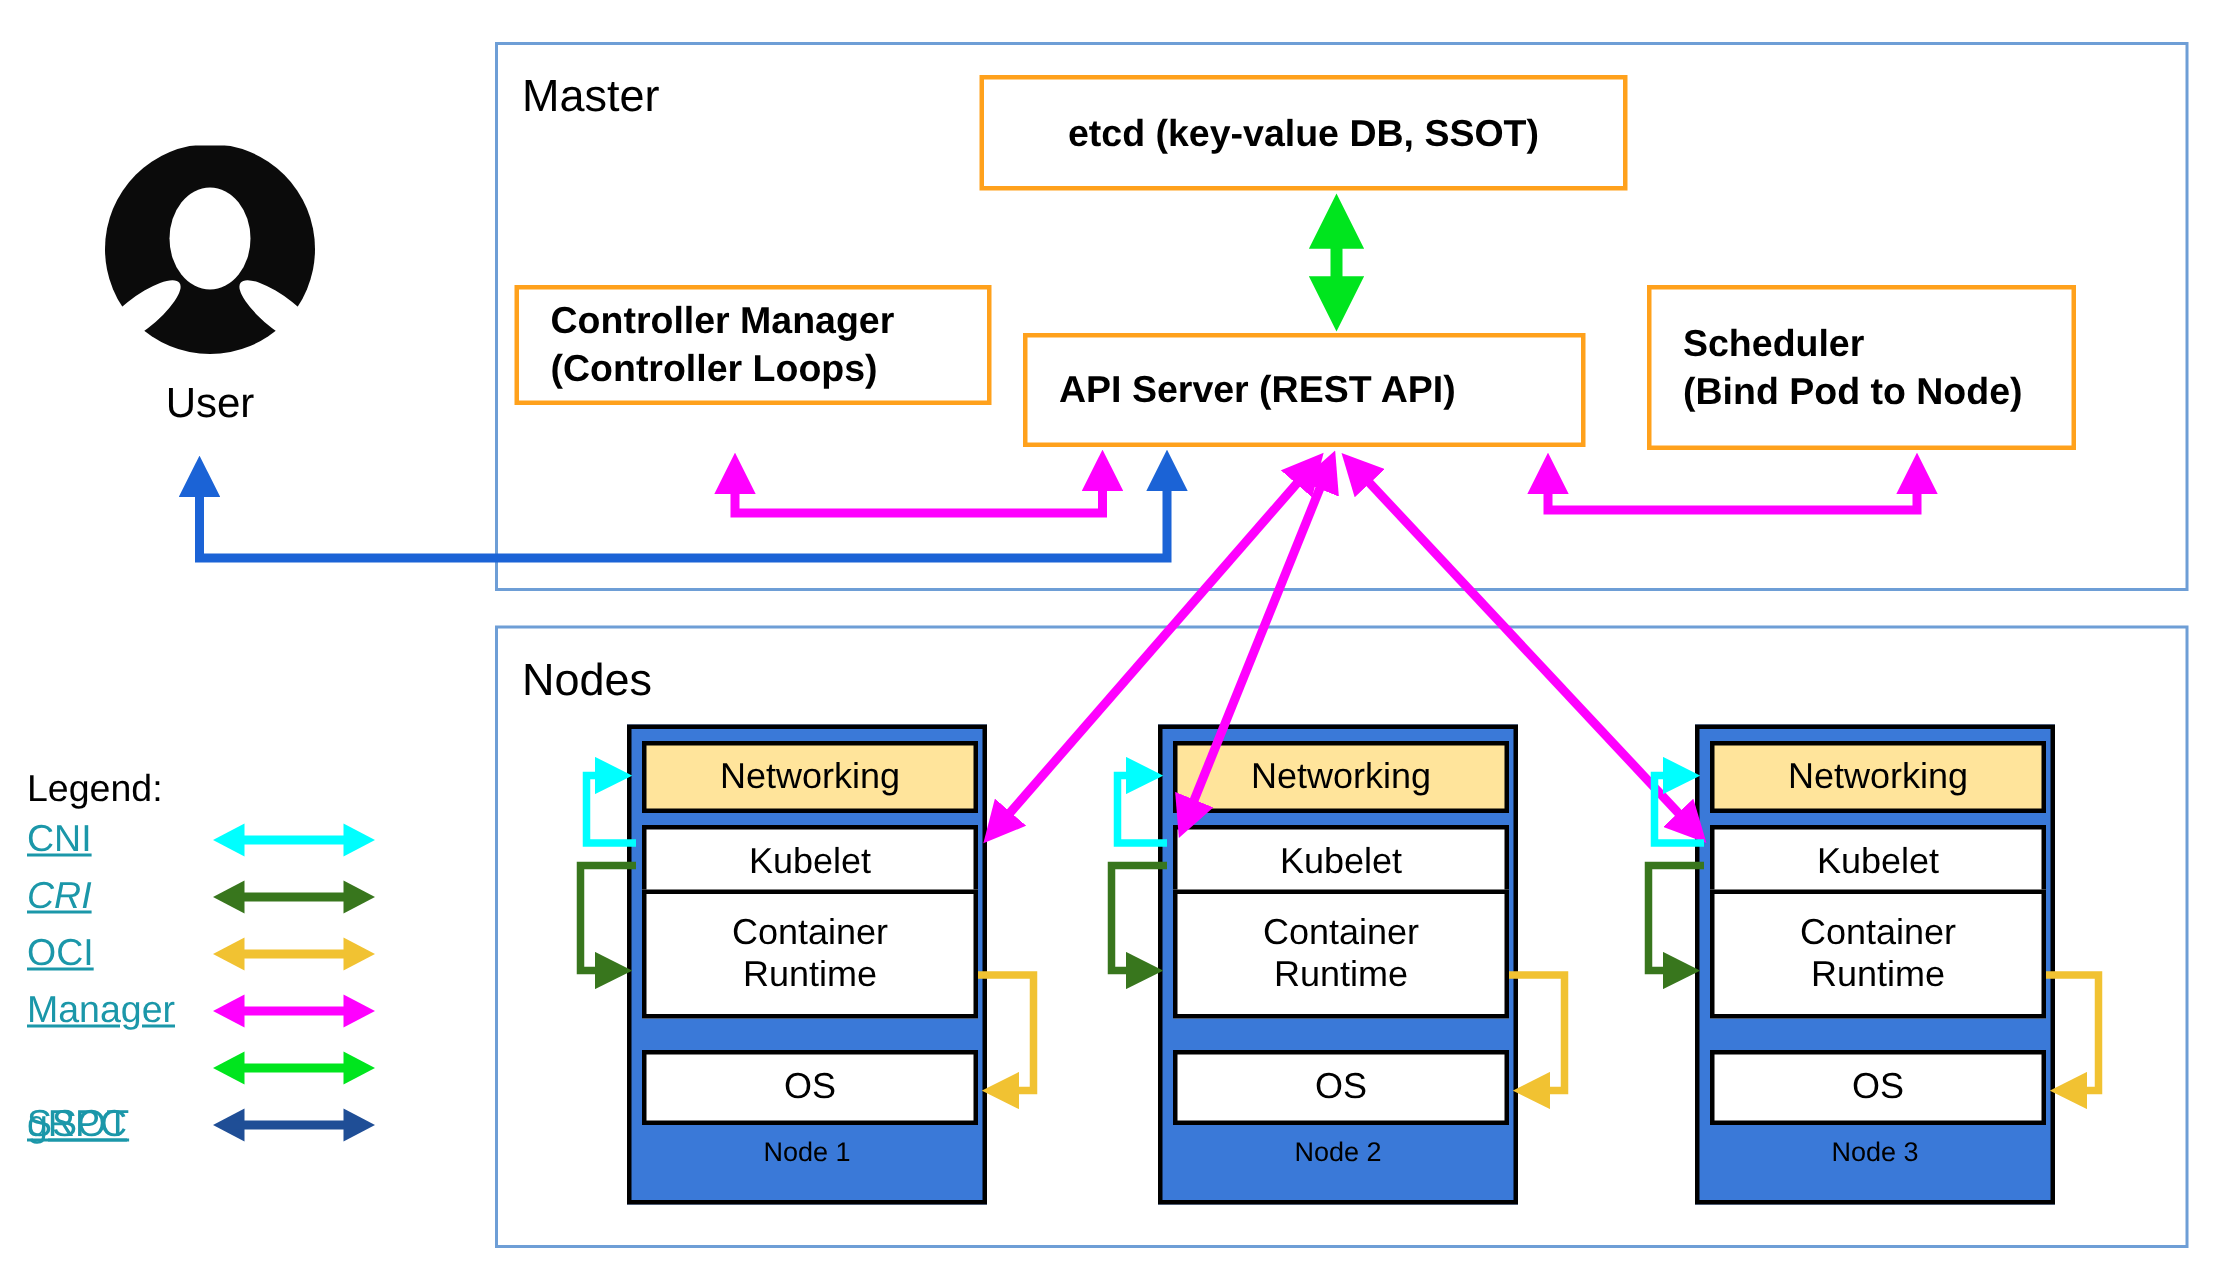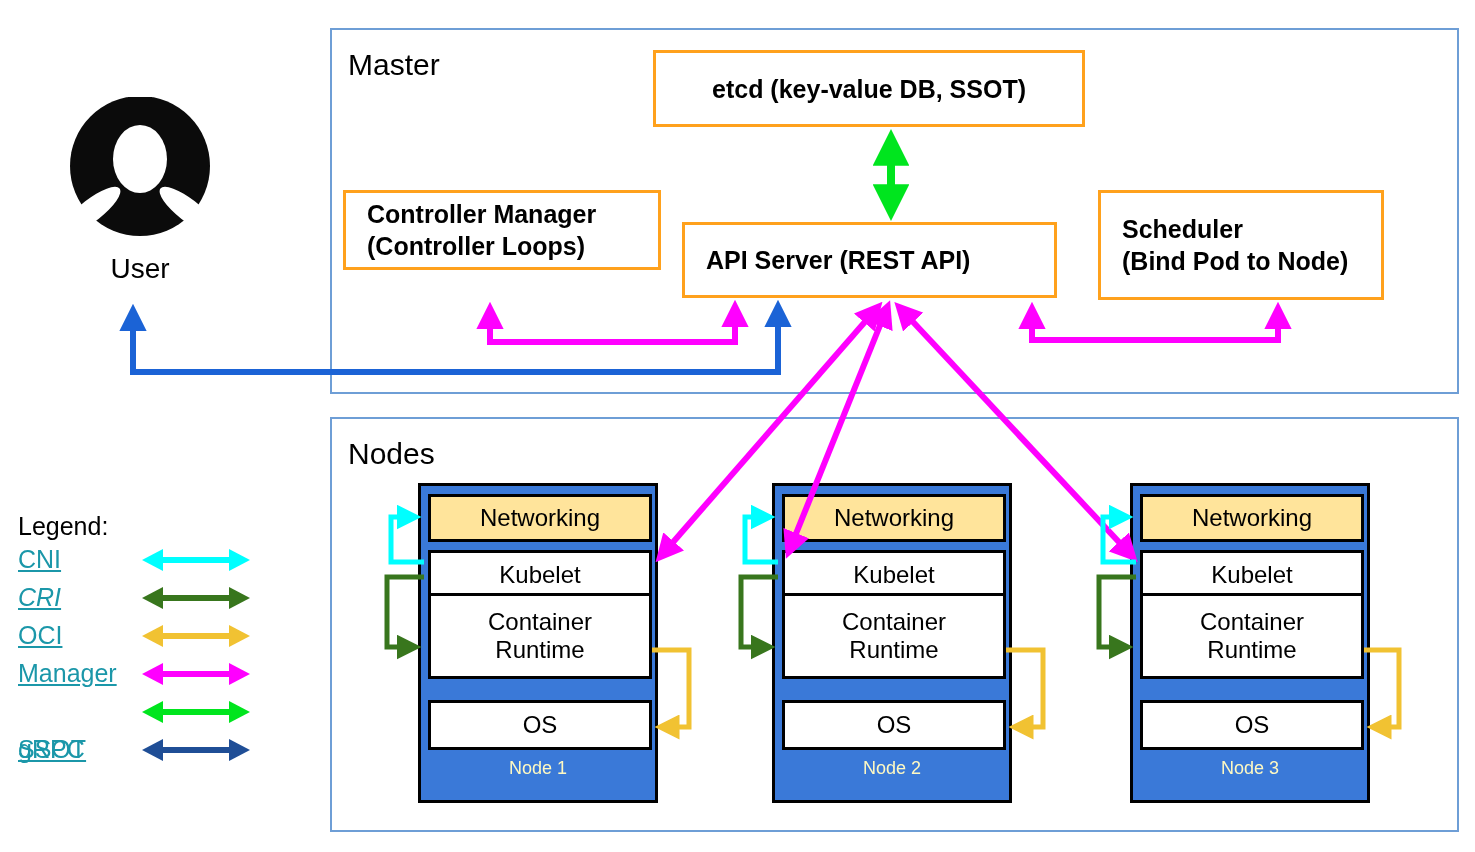--- a/index.html
+++ b/index.html
@@ -50,21 +50,21 @@
     position:absolute;left:7px;width:224px;background:#fff;border:3px solid #000;
     box-sizing:border-box;display:flex;align-items:center;justify-content:center;
     text-align:center;font-size:24px;line-height:1.15;
   }
   .layer-networking{top:8px;height:48px;background:var(--color-networking-tan);}
   .layer-kubelet{top:64px;height:50px;}
   .layer-runtime{top:107px;height:86px;padding:0 38px;}
   .layer-os{top:214px;height:50px;}
   .node-name{
     position:absolute;left:0;right:0;top:272px;text-align:center;
-    color:#fef9c3;font-size:18px;
+    color:#000000;font-size:18px;
   }
   
   .legend-title{position:absolute;left:18px;top:512px;font-size:25px;color:#000;}
   .legend-item{position:absolute;left:18px;height:30px;}
   .legend-link{
     font-size:25px;color:var(--color-link-teal);text-decoration:underline;cursor:pointer;
   }
   .legend-arrow{position:absolute;left:142px;width:108px;height:22px;}
   .legend-arrow .bar{position:absolute;left:14px;right:14px;top:8px;height:6px;}
   .legend-arrow .tri-l{position:absolute;left:0;top:0;width:0;height:0;

